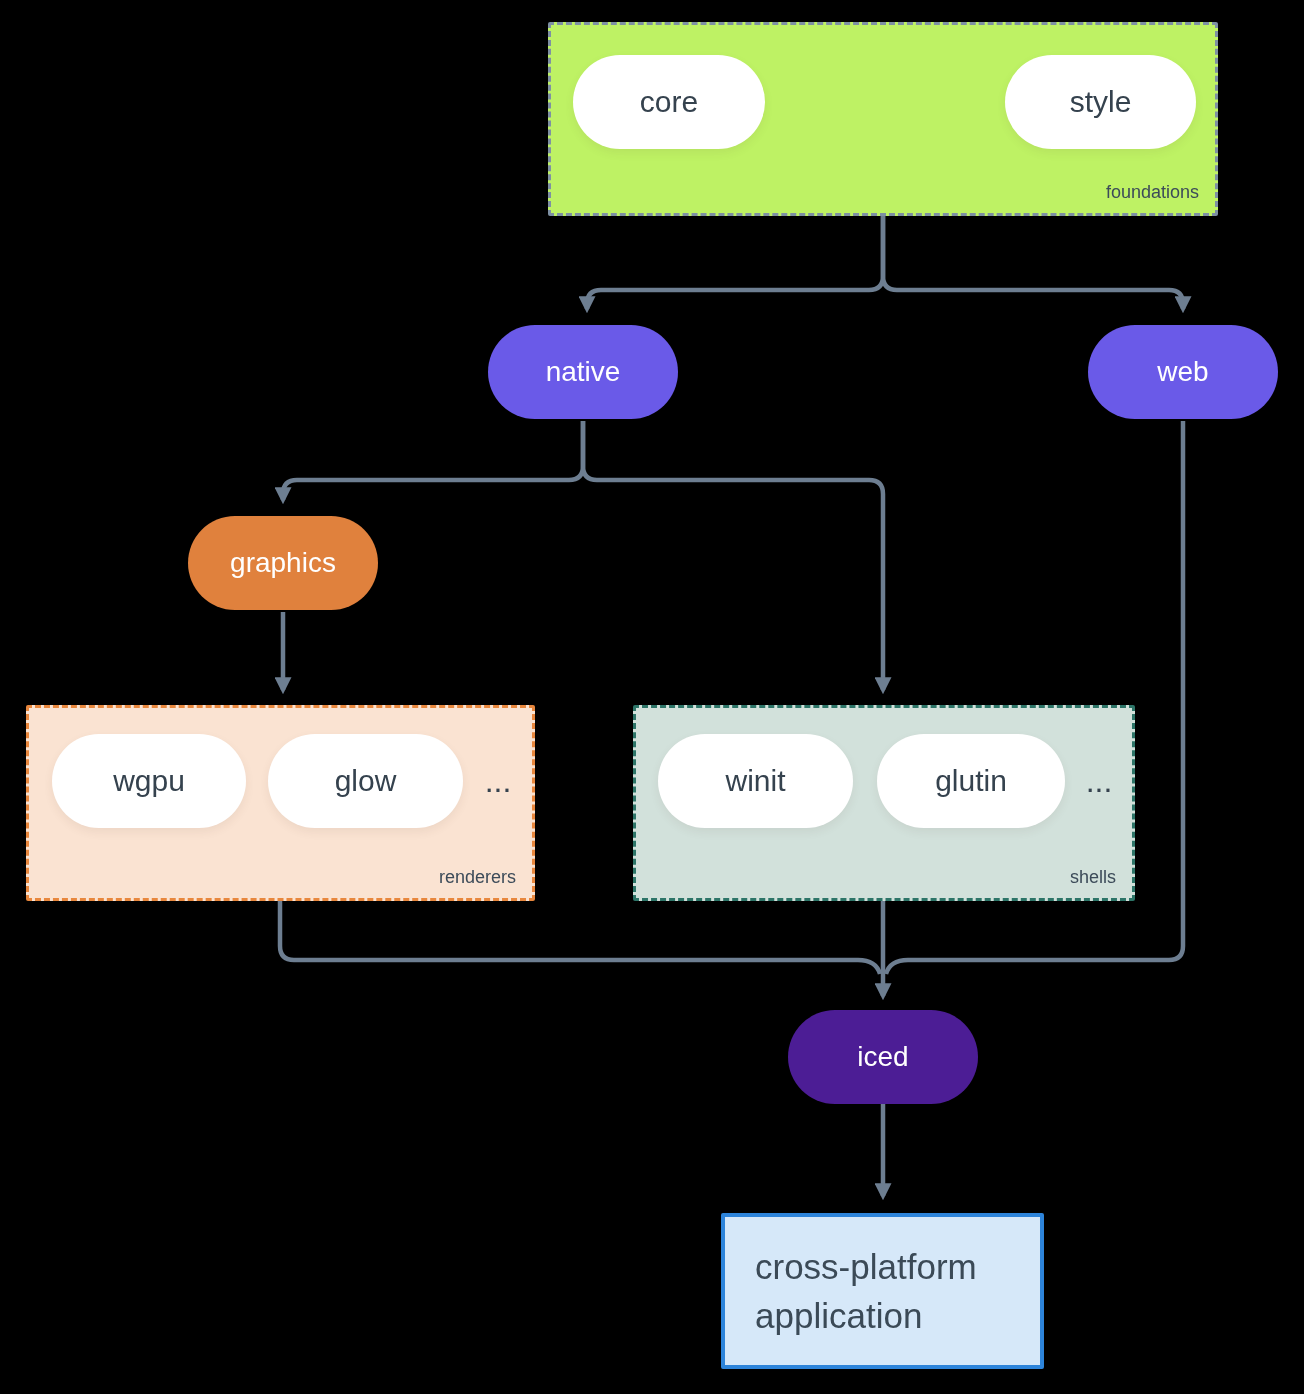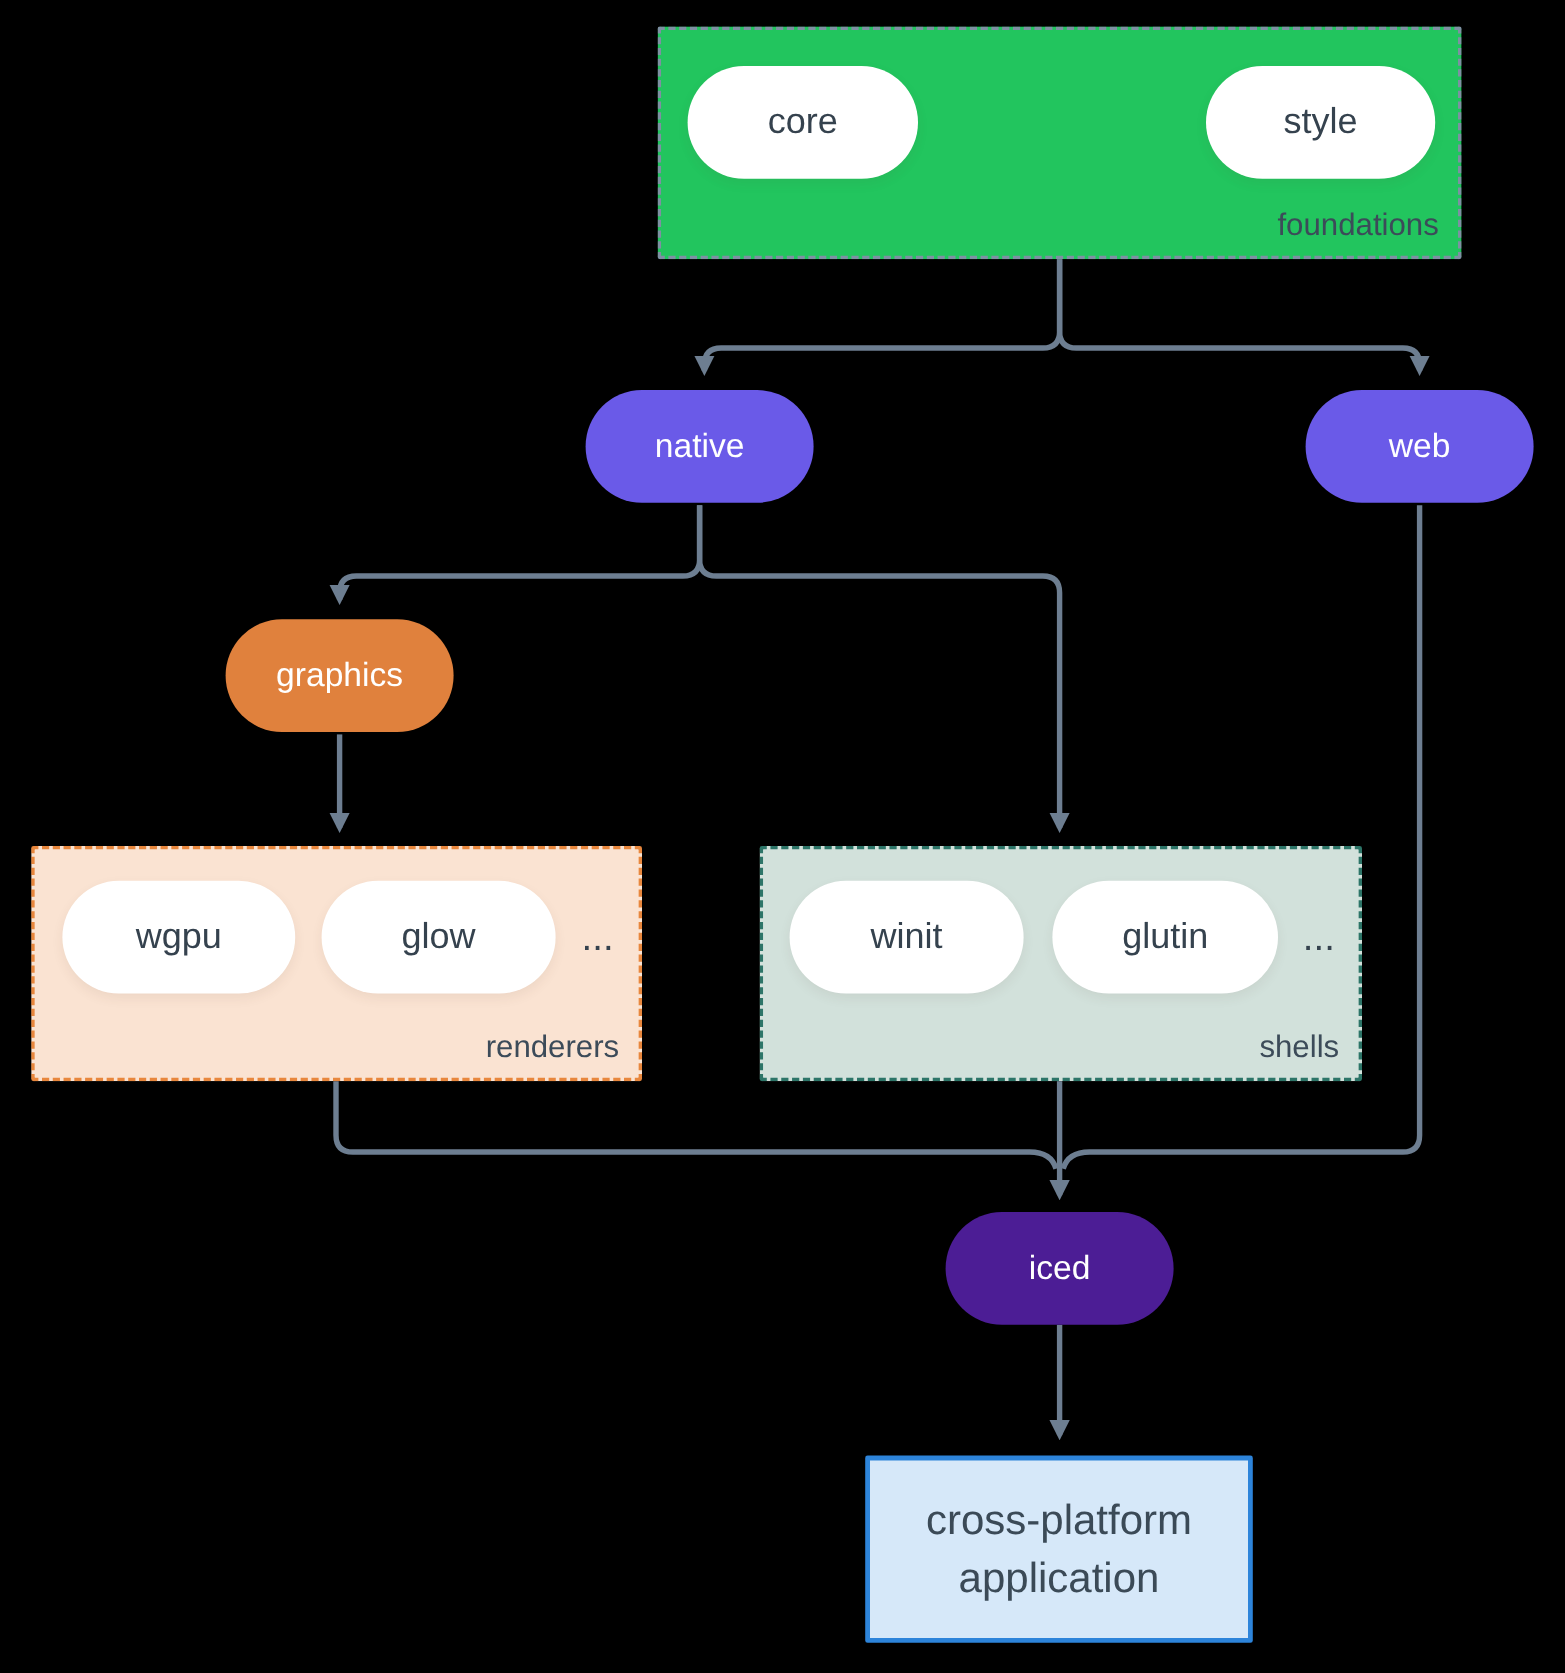--- a/index.html
+++ b/index.html
@@ -22,38 +22,38 @@
     width: 1304px; height: 1394px;
     pointer-events: none;
   }
   .group-box {
     position: absolute;
     box-sizing: border-box;
     border-radius: 2px;
   }
   .group-box.foundations {
     left: 548px; top: 22px; width: 670px; height: 194px;
-    background: #22c55e;
+    background: #bef264;
     border: 3px dashed #7e90a3;
   }
   .group-box.renderers {
     left: 26px; top: 705px; width: 509px; height: 196px;
     background: #fae3d2;
     border: 3px dashed #e8873d;
     text-align: center;
   }
   .group-box.shells {
     left: 633px; top: 705px; width: 502px; height: 196px;
     background: #d2e1db;
     border: 3px dashed #2d7568;
   }
   .group-label {
     position: absolute;
     right: 16px; bottom: 10px;
-    font-size: 26px;
+    font-size: 18px;
     color: #3c4b59;
   }
   .pill {
     position: absolute;
     height: 94px;
     border-radius: 47px;
     display: flex;
     align-items: center;
     justify-content: center;
     font-size: 30px;
@@ -91,21 +91,20 @@
     position: absolute;
     left: 721px; top: 1213px;
     width: 323px; height: 156px;
     box-sizing: border-box;
     background: #d6e8f9;
     border: 4px solid #2d84da;
     border-radius: 2px;
     display: flex;
     align-items: center;
     justify-content: center;
-    text-align: center;
     font-size: 35px;
     line-height: 1.4;
     color: #3b4a57;
     padding: 0 30px;
   }
 </style>
 </head>
 <body>
 
 <div class="canvas">

